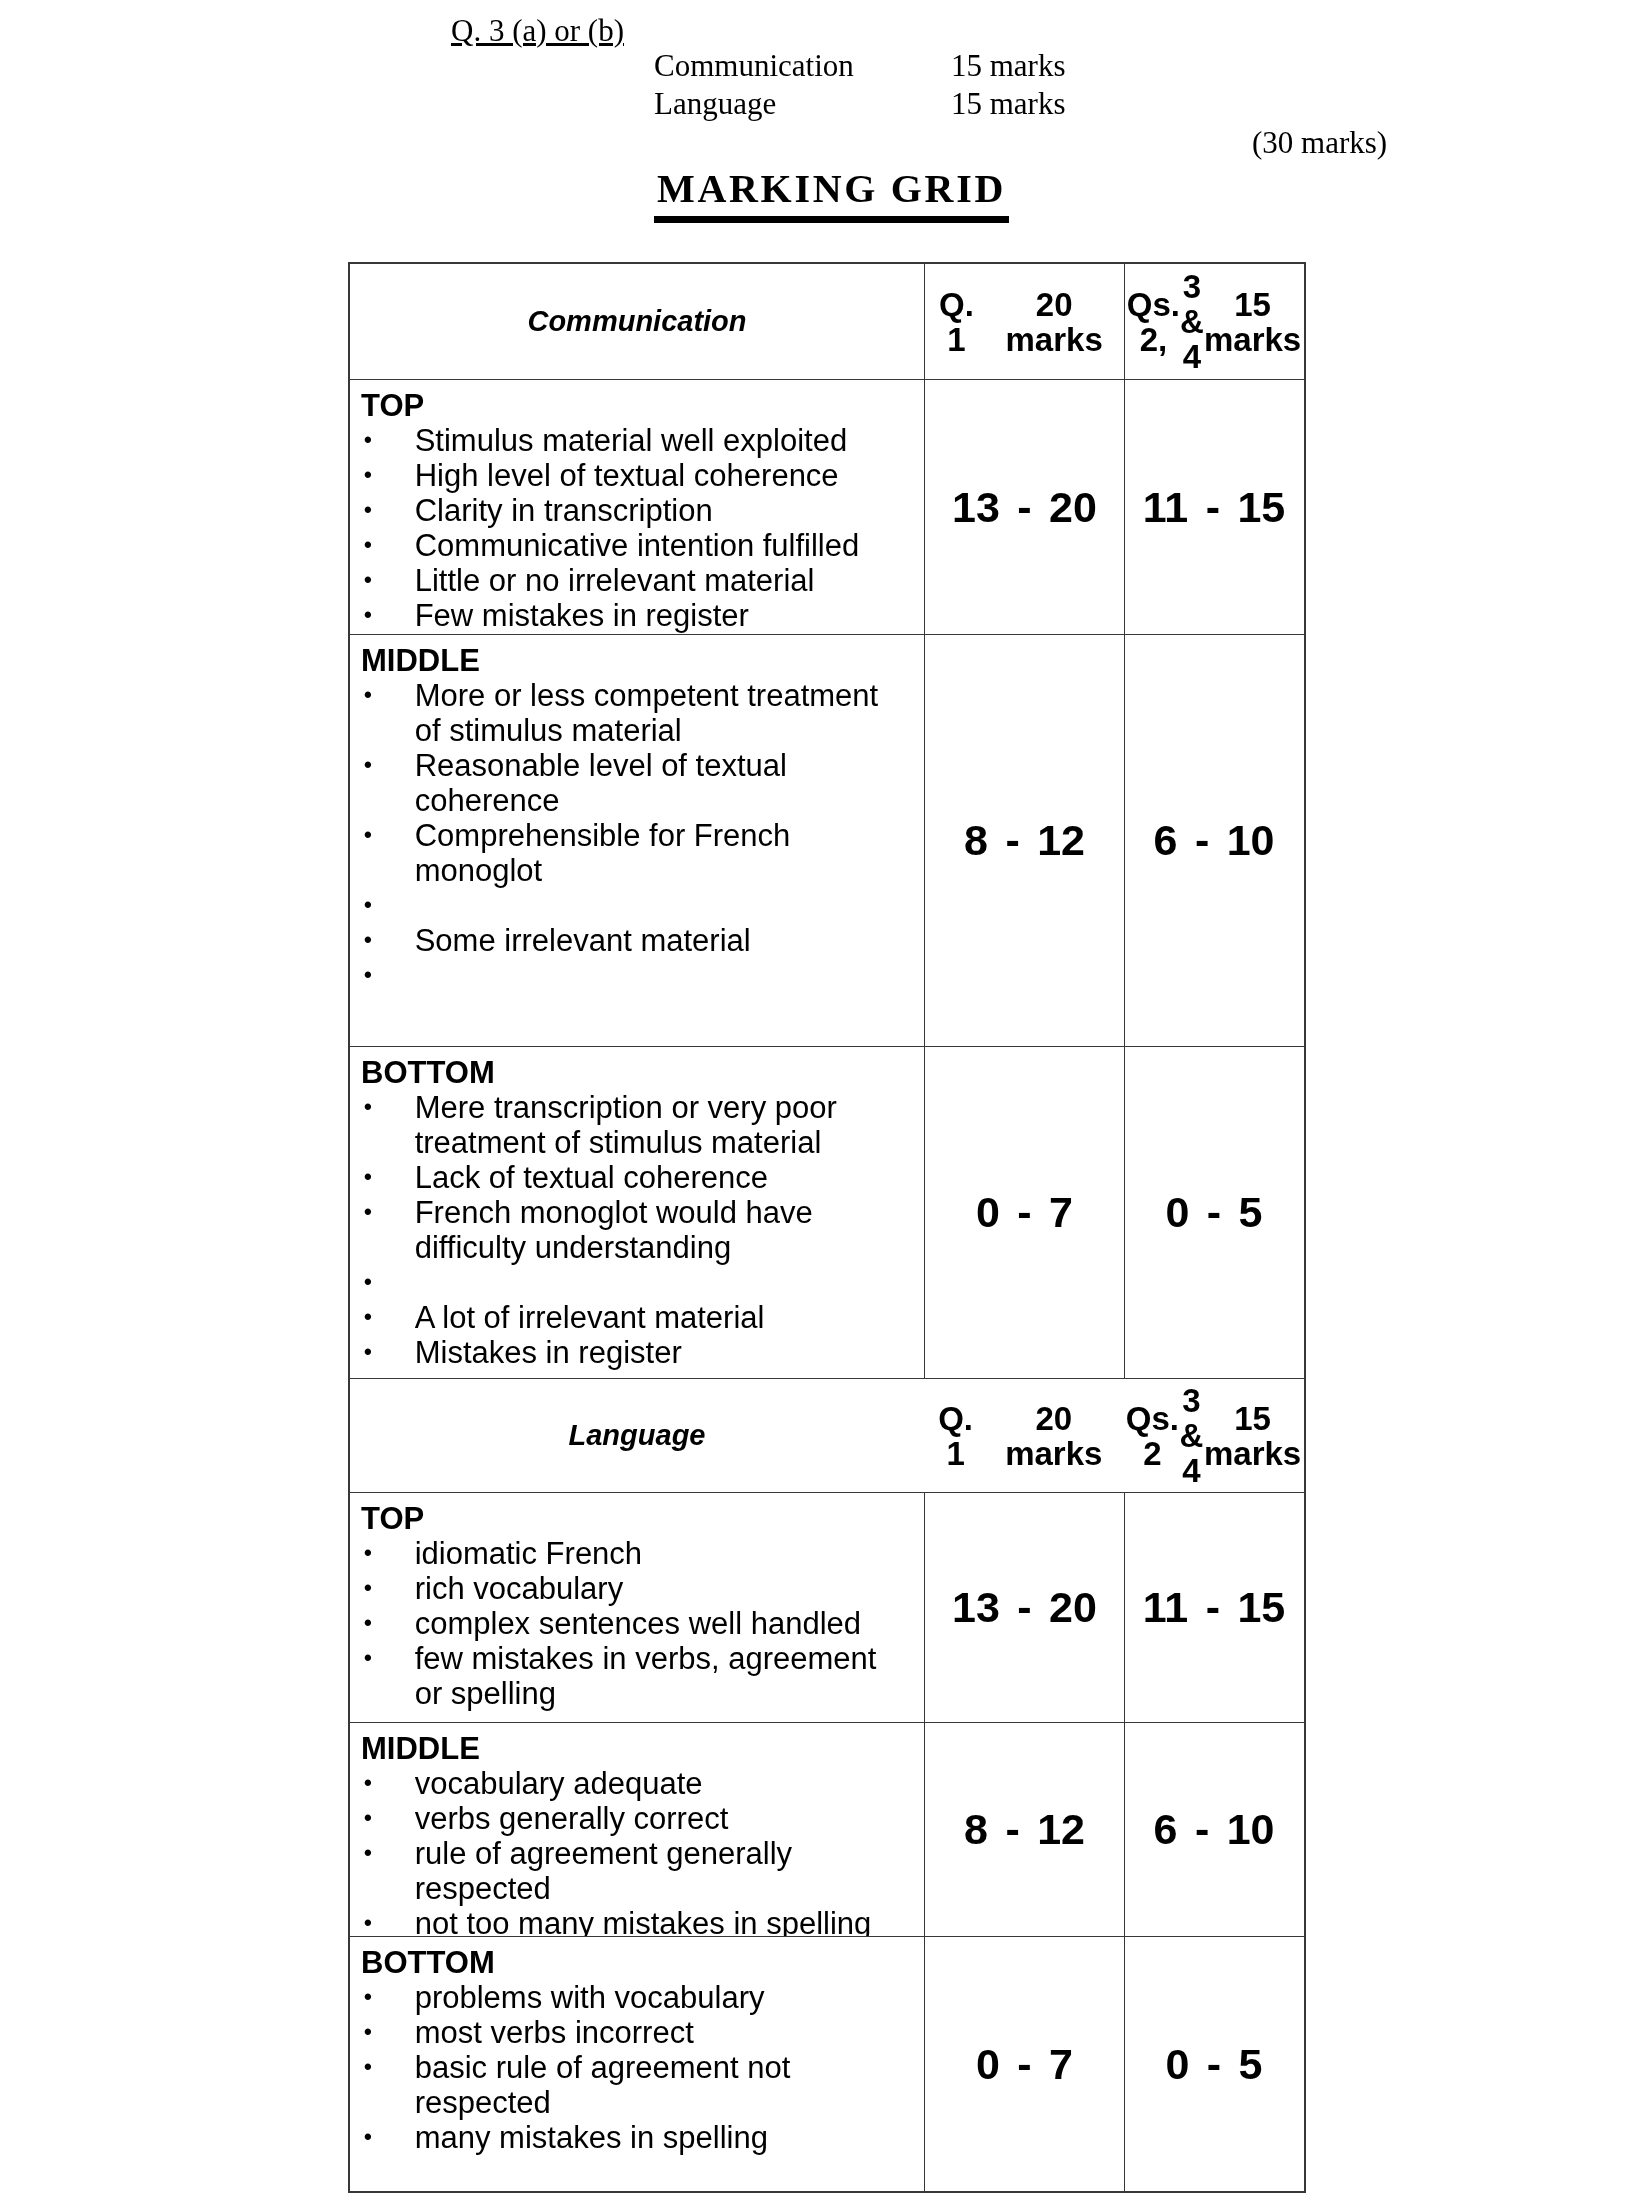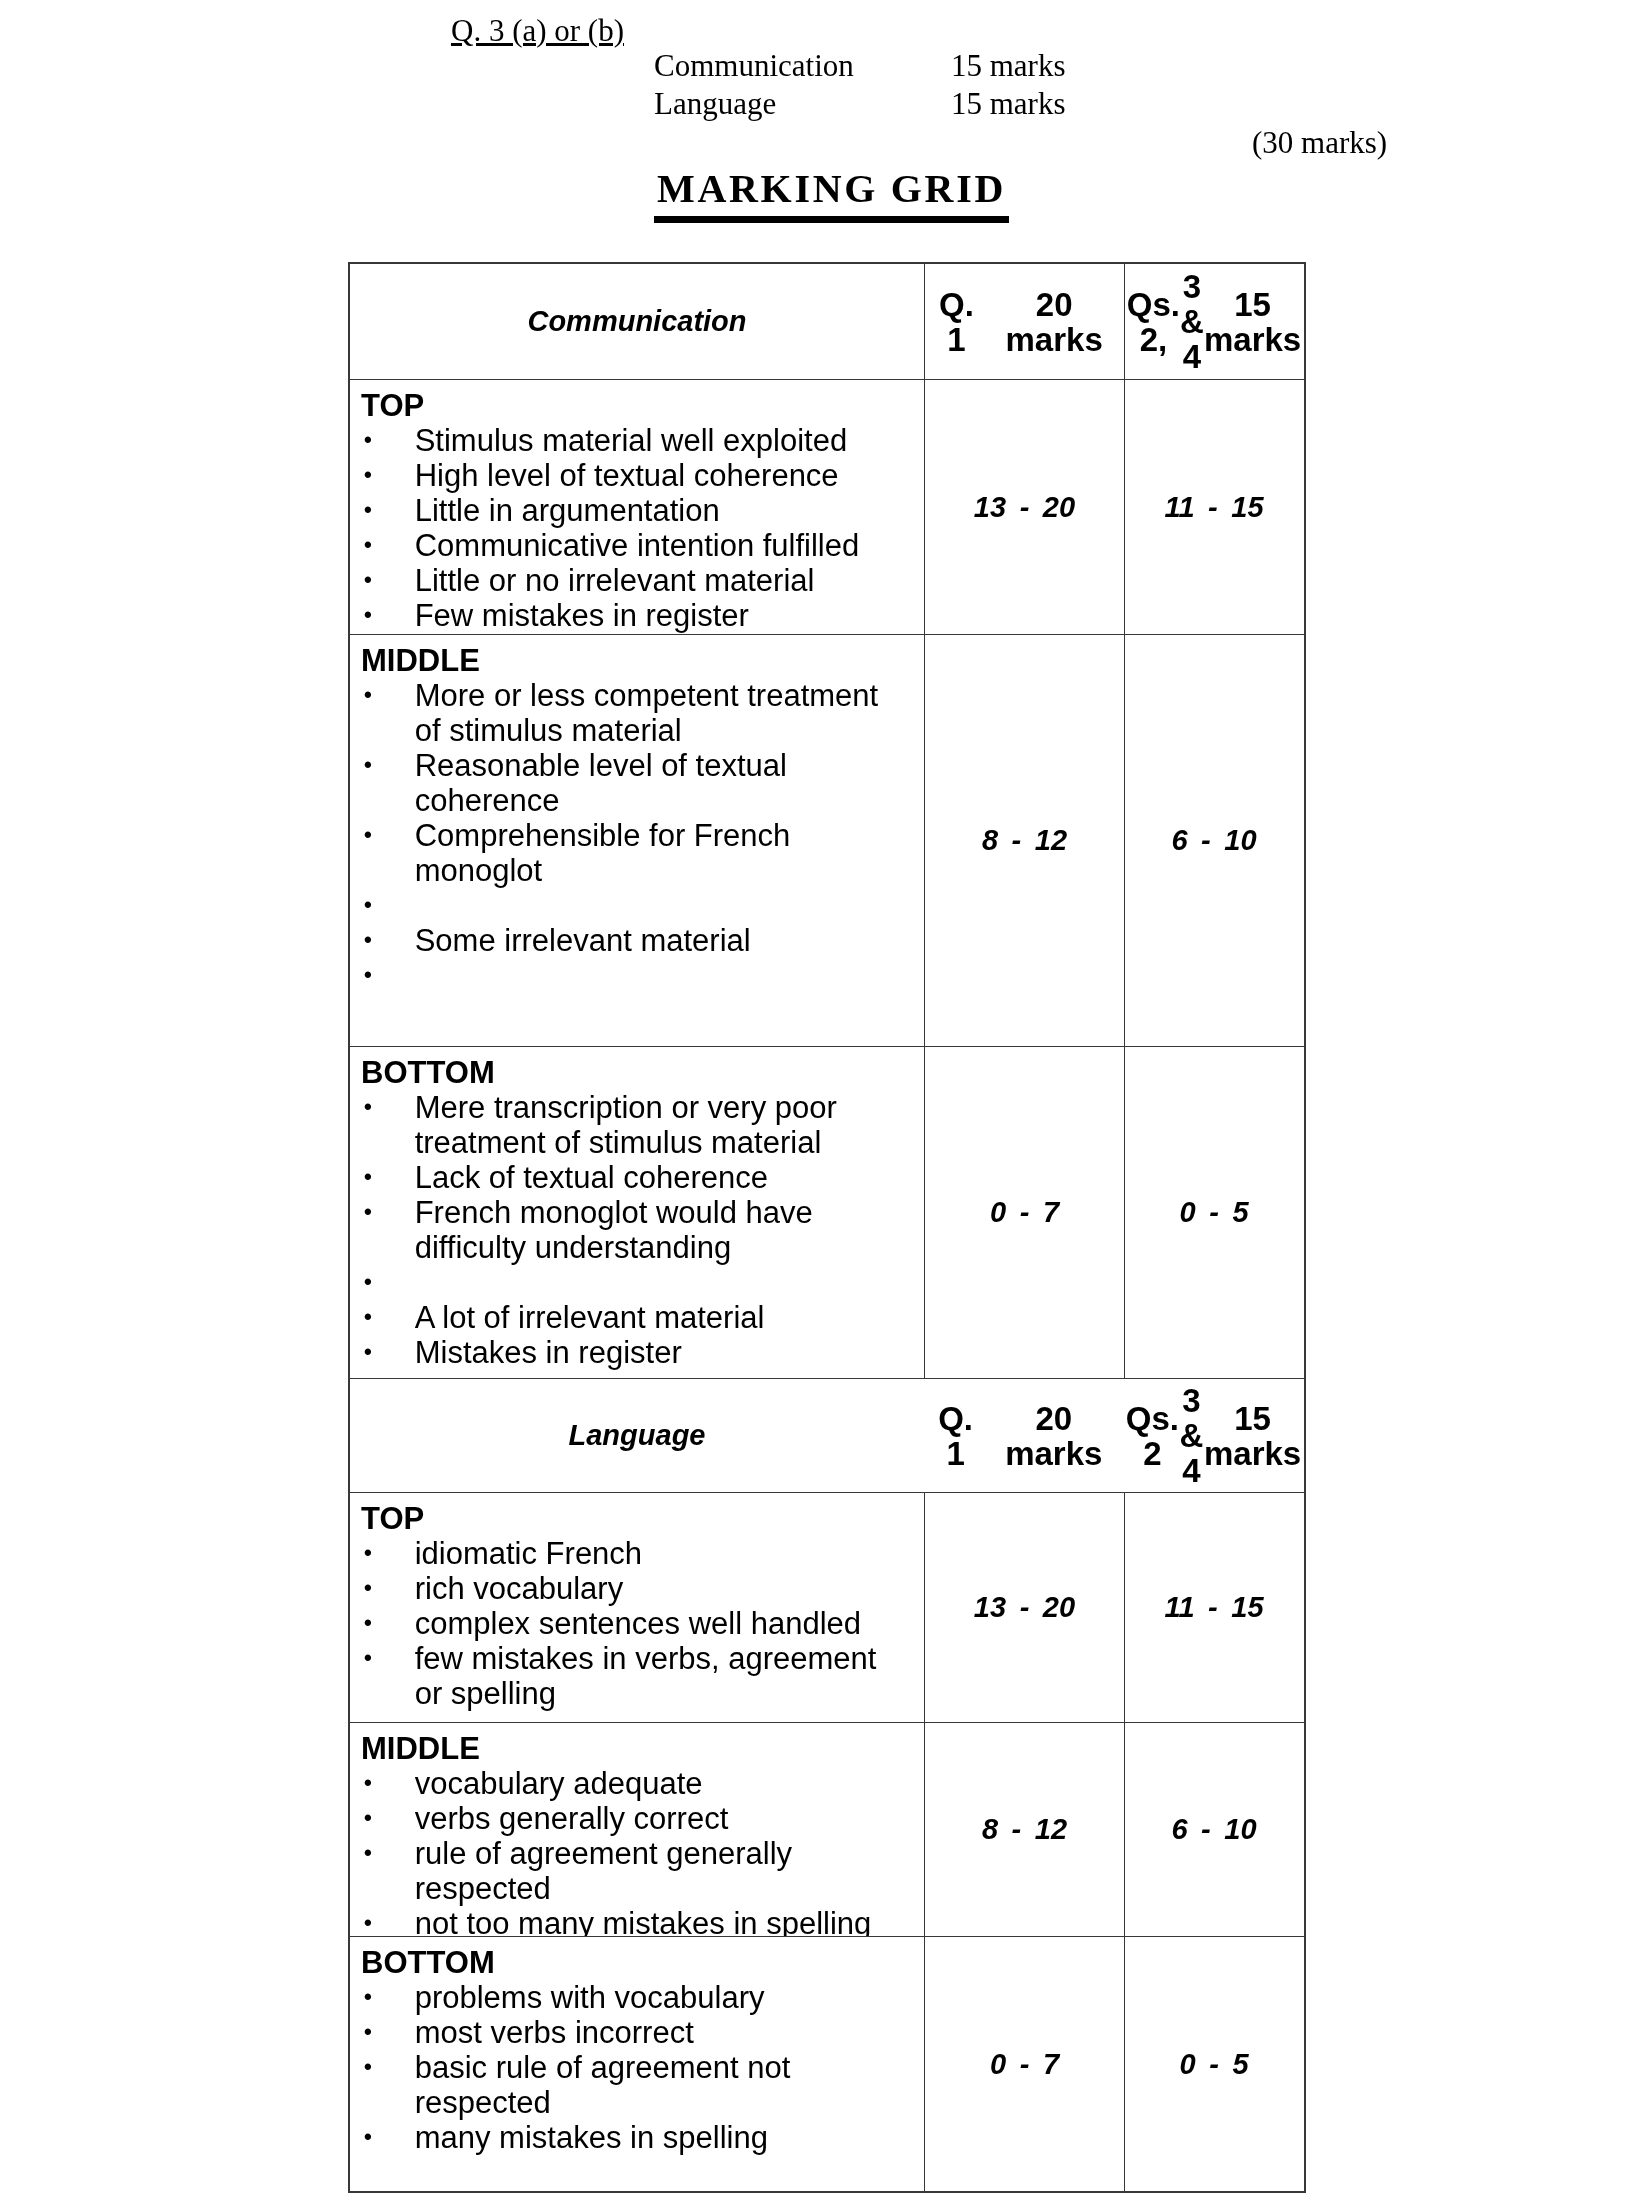--- a/index.html
+++ b/index.html
@@ -77,23 +77,22 @@
     font-size: 23.6px; line-height: 35px;
   }
   .btext {
     font-size: 31px; line-height: 35px;
     white-space: pre-line;
   }
 
   
   .mark {
     display: flex; align-items: center; justify-content: center;
-    font-size: 29px; font-weight: bold;
+    font-size: 43px; font-weight: bold;
     word-spacing: 5.5px;
-    font-style: italic;
   }
 </style>
 </head>
 <body>
 
 <div class="page">
 
   <div class="serif q-line">Q. 3 (a) or (b)</div>
 
   <div class="serif alloc-row alloc-1">
@@ -133,21 +132,21 @@
             <div class="bullet">
             <span class="dot">•</span>
             <span class="btext">Stimulus material well exploited</span>
           </div>
             <div class="bullet">
             <span class="dot">•</span>
             <span class="btext">High level of textual coherence</span>
           </div>
             <div class="bullet">
             <span class="dot">•</span>
-            <span class="btext">Little in argumentation</span>
+            <span class="btext">Clarity in transcription</span>
           </div>
             <div class="bullet">
             <span class="dot">•</span>
             <span class="btext">Communicative intention fulfilled</span>
           </div>
             <div class="bullet">
             <span class="dot">•</span>
             <span class="btext">Little or no irrelevant material</span>
           </div>
             <div class="bullet">

